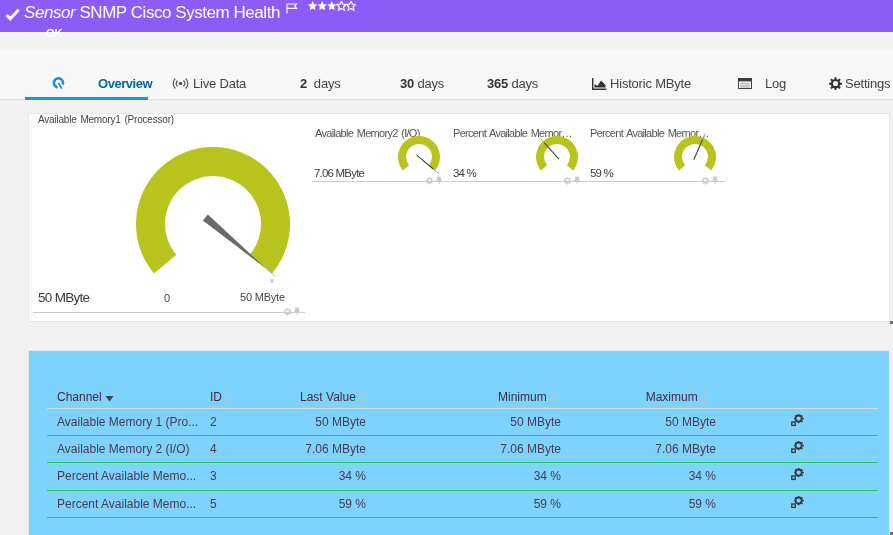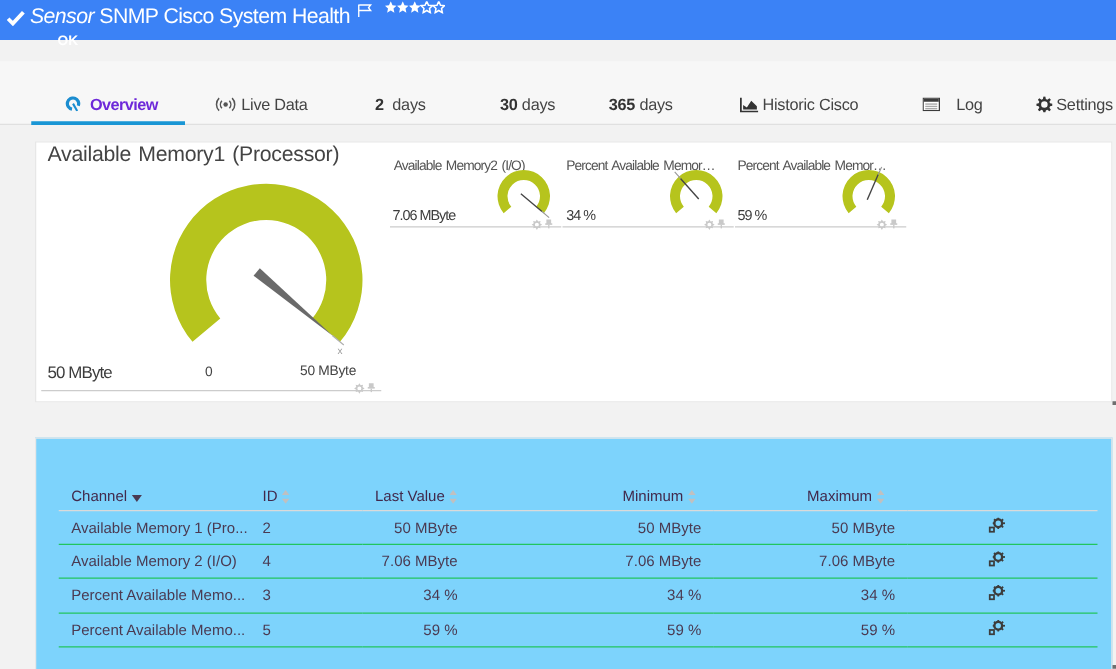--- a/index.html
+++ b/index.html
@@ -1,27 +1,27 @@
 <!DOCTYPE html>
 <html><head>
 <meta charset="utf-8">
 <style>
 * { margin:0; padding:0; box-sizing:border-box; }
 html,body { width:893px; height:535px; overflow:hidden; background:#f2f2f2;
   font-family:"Liberation Sans", sans-serif; }
-#banner { position:absolute; left:0; top:0; width:893px; height:32px; background:#3b82f6; }
+#banner { position:absolute; left:0; top:0; width:893px; height:32px; background:#8b5cf6; }
 #banner .check { position:absolute; left:5px; top:8px; }
 #banner .title { position:absolute; left:24px; top:3px; font-size:17px; color:#fff; letter-spacing:-0.45px; }
 #banner .title .sens { font-style:italic; }
 #banner .ok { position:absolute; left:46px; top:27px; font-size:11px; font-weight:bold; color:#fff; }
 #tabs { position:absolute; left:0; top:49px; width:893px; height:51px; background:#f7f7f7;
   border-bottom:1px solid #e0e0e0; font-size:13px; color:#444; }
 .tab { position:absolute; top:27px; white-space:nowrap; letter-spacing:-0.2px; }
 .tab b { color:#333; }
-#tab-ov { font-weight:bold; color:#6d28d9; letter-spacing:-0.45px; }
+#tab-ov { font-weight:bold; color:#0369a1; letter-spacing:-0.45px;margin-left:26px; }
 #ovline { position:absolute; left:25px; top:48px; width:123px; height:3px; background:#1a96d5; }
 #panel1 { position:absolute; left:28px; top:113px; width:862px; height:209px; background:#fff;
   border:1px solid #e7e7e7; }
 #panel2 { position:absolute; left:28px; top:350px; width:862px; height:199px; background:#7dd3fc;
   border:1px solid #e7e7e7; }
 .celltitle { position:absolute; font-size:11px; color:#555; white-space:nowrap; letter-spacing:-0.7px; word-spacing:1.2px; overflow:hidden; text-overflow:ellipsis; }
 .cellval { position:absolute; font-size:11.5px; color:#3c3c3c; letter-spacing:-0.8px; }
 .cellline { position:absolute; height:1px; background:#ccc; }
 .glabel { position:absolute; font-size:11px; color:#444; letter-spacing:-0.2px; }
 table.chan { position:absolute; left:18px; top:29px; border-collapse:collapse;
@@ -66,38 +66,38 @@
       <path d="M3.3 1.5 A7 7 0 0 0 3.3 11.5 M13.7 1.5 A7 7 0 0 1 13.7 11.5" stroke="#555" stroke-width="1.2" fill="none"></path>
     </svg>
   <div class="tab" style="left:193px">Live Data</div>
   <div class="tab" style="left:300px"><b>2</b>&nbsp; days</div>
   <div class="tab" style="left:400px"><b>30</b> days</div>
   <div class="tab" style="left:487px"><b>365</b> days</div>
   <svg style="position:absolute;left:592px;top:29px" width="15" height="12" viewBox="0 0 15 12">
       <path d="M0.7 0 V11.3 H14.5" stroke="#333" stroke-width="1.4" fill="none"></path>
       <path d="M2.5 9.5 V6 L5.5 8 L9 2.5 L13.5 7 V9.5 Z" fill="#333"></path>
     </svg>
-  <div class="tab" style="left:610px">Historic Cisco</div>
+  <div class="tab" style="left:610px">Historic MByte</div>
   <svg style="position:absolute;left:738px;top:29px" width="14" height="11" viewBox="0 0 14 11">
       <rect x="0.5" y="0.5" width="13" height="10" fill="#fff" stroke="#3c3c3c"></rect>
       <rect x="1" y="1" width="12" height="2.4" fill="#3c3c3c"></rect>
       <rect x="2.2" y="4.7" width="9.6" height="1.1" fill="#a8a8a8"></rect>
       <rect x="2.2" y="6.6" width="9.6" height="1.1" fill="#a8a8a8"></rect>
       <rect x="2.2" y="8.4" width="9.6" height="1.1" fill="#a8a8a8"></rect>
     </svg>
   <div class="tab" style="left:765px">Log</div>
   <svg style="position:absolute;left:829px;top:28px" width="13" height="13" viewBox="0 0 100 100">
       <path fill="#333" d="M50 30 A20 20 0 1 0 50 70 A20 20 0 1 0 50 30 M44 2 L56 2 L59 17 L68 21 L81 12 L90 21 L81 34 L85 43 L100 46 L100 58 L85 61 L81 70 L90 83 L81 92 L68 83 L59 87 L56 100 L44 100 L41 87 L32 83 L19 92 L10 83 L19 70 L15 61 L0 58 L0 46 L15 43 L19 34 L10 21 L19 12 L32 21 L41 17 Z"></path>
     </svg>
   <div class="tab" style="left:845px">Settings</div>
   <div id="ovline"></div>
 </div>
 
 <div id="panel1">
-  <div class="celltitle" style="left:9px; top:0; font-size:17px; color:#444; letter-spacing:-0.2px;">Available Memory1 (Processor)</div>
+  <div class="celltitle" style="left:9px; top:0; font-size:10px; color:#444; letter-spacing:-0.2px;">Available Memory1 (Processor)</div>
   <svg style="position:absolute;left:89px;top:15px" width="190" height="190" viewBox="0 0 190 190">
     <path fill="#b6c41d" d="M36.01 144.49 A77 77 0 1 1 153.99 144.49 L131.77 125.85 A48 48 0 1 0 58.23 125.85 Z"></path>
     <polygon points="84.83,91.56 89.85,85.58 148.62,140.00" fill="#6a6a6a"></polygon>
     <line x1="147.86" y1="139.35" x2="157.05" y2="147.07" stroke="#b0b0b0" stroke-width="1"></line>
     <text x="152" y="154" font-size="8" fill="#999">x</text>
   </svg>
   <div class="glabel" style="left:133px; top:178px; width:10px; text-align:center;">0</div>
   <div class="glabel" style="left:211px; top:177px;">50 MByte</div>
   <div class="cellval" style="left:9px; top:176px; font-size:13.5px; letter-spacing:-0.7px;">50 MByte</div>
   <div class="cellline" style="left:4px; top:198px; width:272px;"></div>

